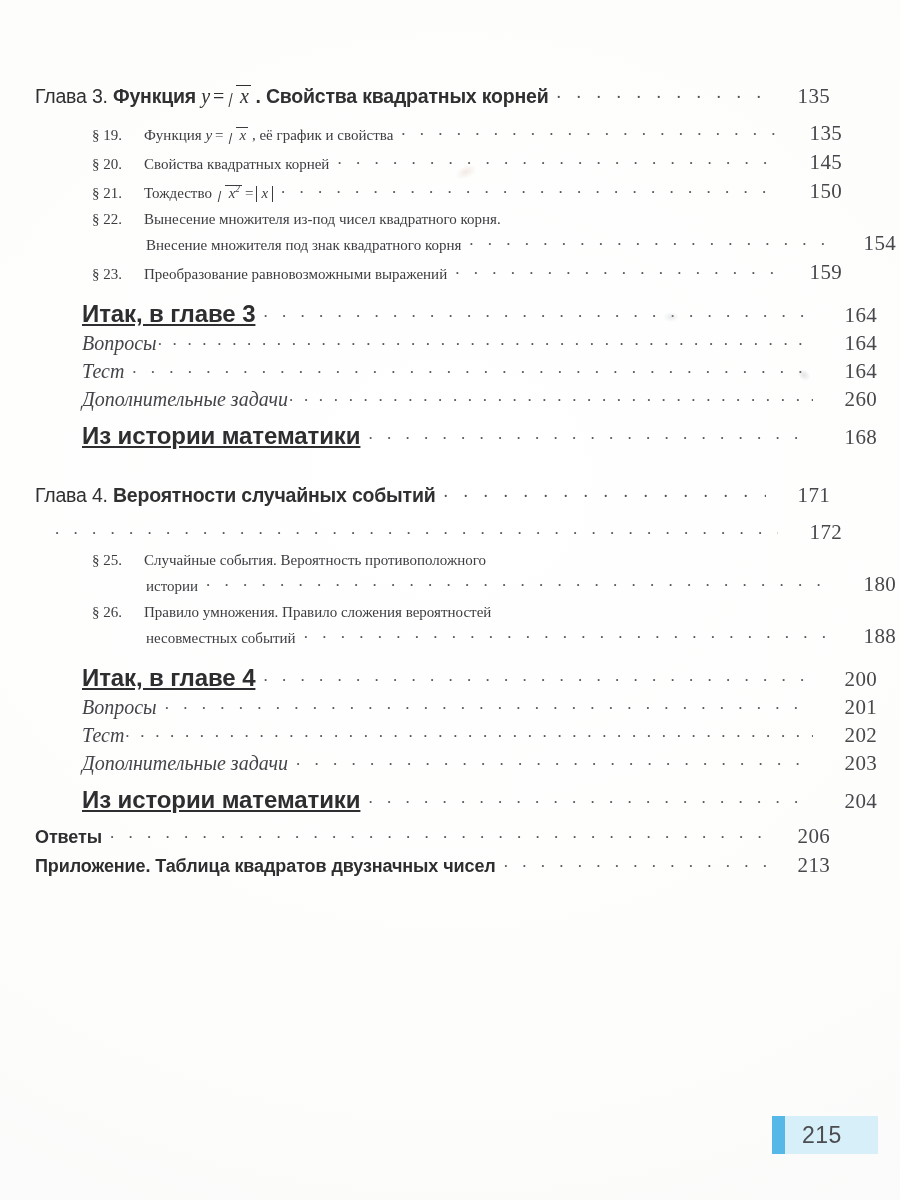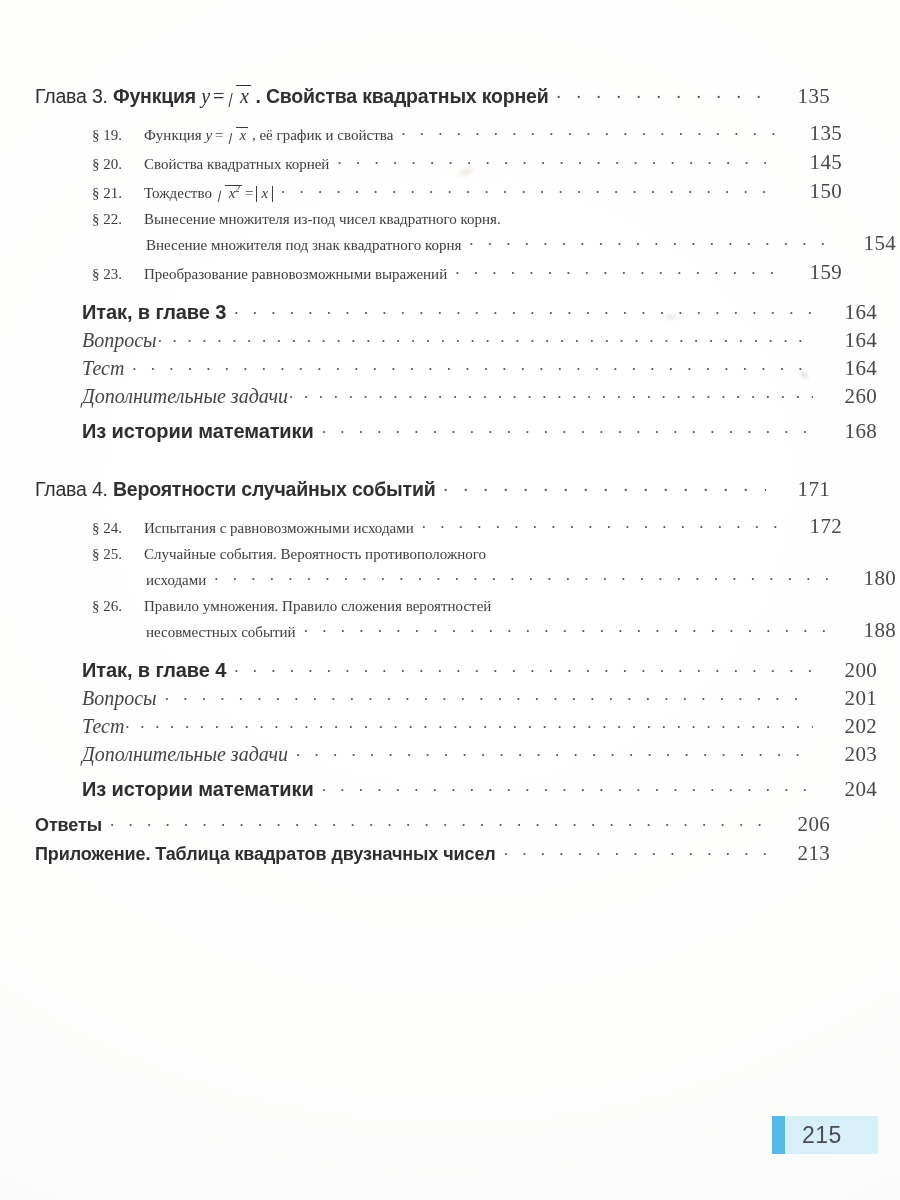--- a/index.html
+++ b/index.html
@@ -123,23 +123,24 @@
   .sub {
     padding-left: 47px;
     margin-bottom: 3px;
   }
   .sub .label {
     font-size: 19.5px;
   }
   .sub.bold .label {
     font-family: "Liberation Sans", "DejaVu Sans", sans-serif;
     font-weight: bold;
-    font-size: 20px;
+    font-size: 24px;
     color: #2e2e31;
     letter-spacing: -0.1px;
+    text-decoration: underline;
   }
   .sub.italic .label {
     font-style: italic;
     font-size: 20px;
     color: #44454a;
   }
   .sub .leader::after {
     letter-spacing: 5px;
   }
   .sub.tight .leader {
@@ -383,36 +384,33 @@
     <div class="row chapter">
       <span class="label">
         <span class="pre">Глава 4.</span>
         <span class="bold">Вероятности случайных событий</span>
       </span>
       <span class="leader"></span>
       <span class="pagenum">171</span>
     </div>
 
     <div class="row section">
-      <span class="label">
-        <span class="snum">§ 24.</span><span>Испытания с равновозможными исходами</span>
-      </span>
       <span class="leader"></span>
       <span class="pagenum">172</span>
     </div>
 
     <div class="row section noleader">
       <span class="label">
         <span class="snum">§ 25.</span><span>Случайные события. Вероятность противоположного</span>
       </span>
       <span class="leader"></span>
       <span class="pagenum"></span>
     </div>
     <div class="row section cont">
-      <span class="label">исходами</span>
+      <span class="label">истории</span>
       <span class="leader"></span>
       <span class="pagenum">180</span>
     </div>
 
     <div class="row section noleader">
       <span class="label">
         <span class="snum">§ 26.</span><span>Правило умножения. Правило сложения вероятностей</span>
       </span>
       <span class="leader"></span>
       <span class="pagenum"></span>

